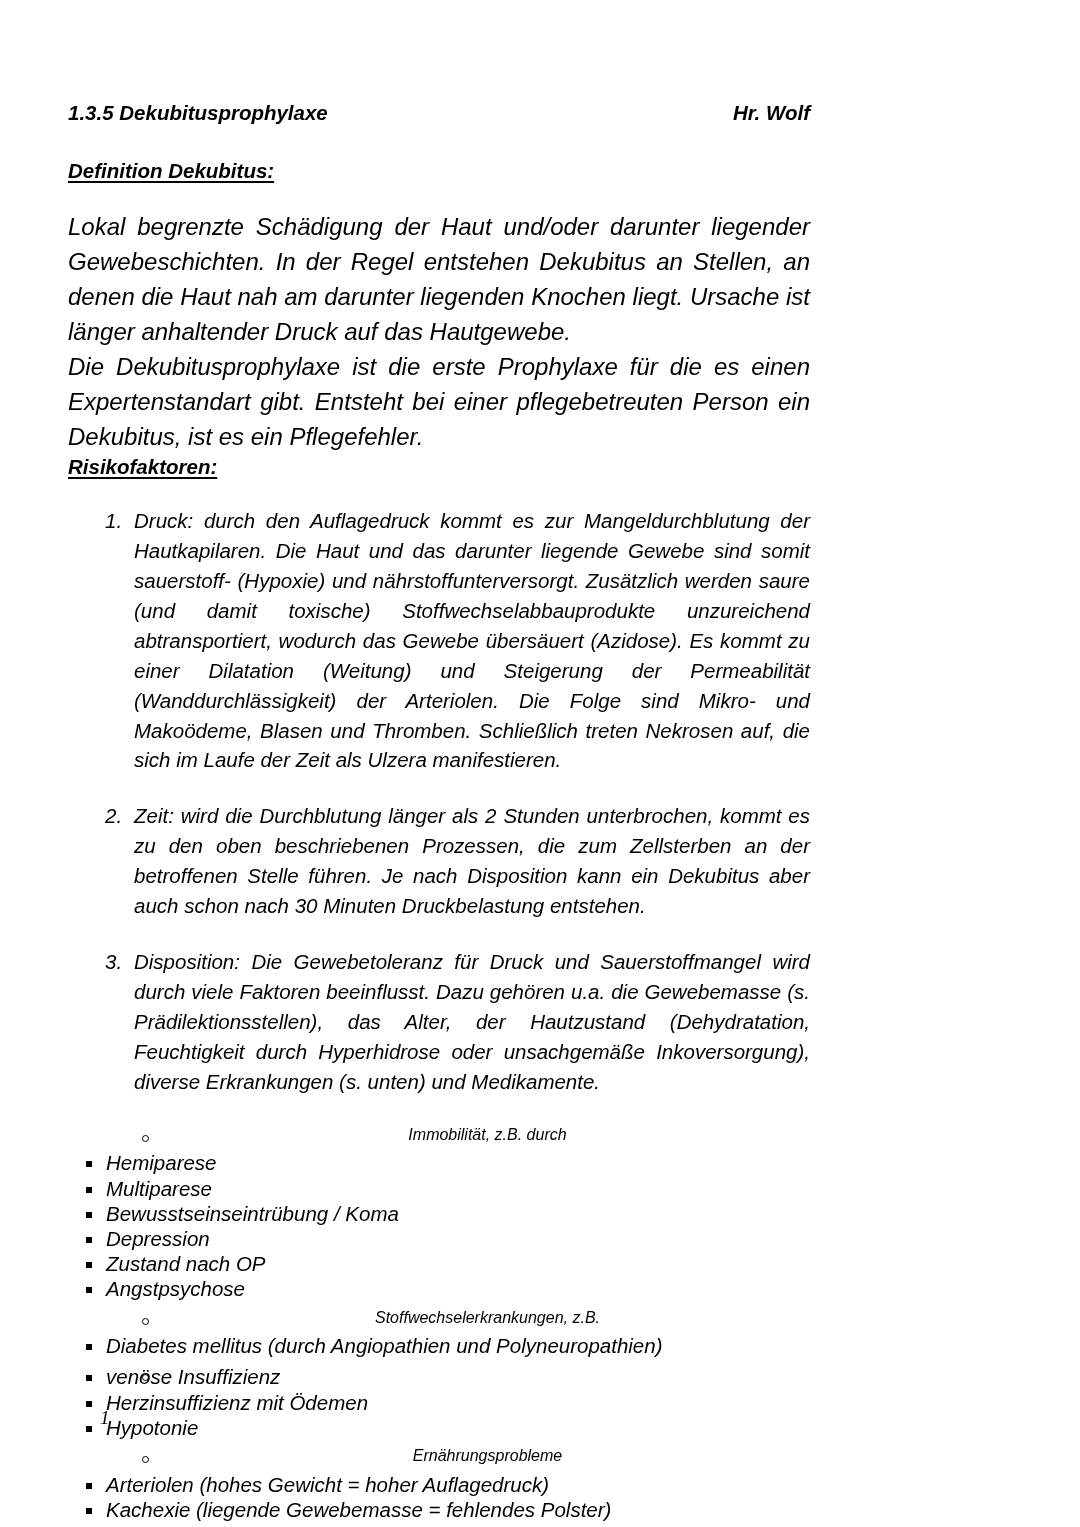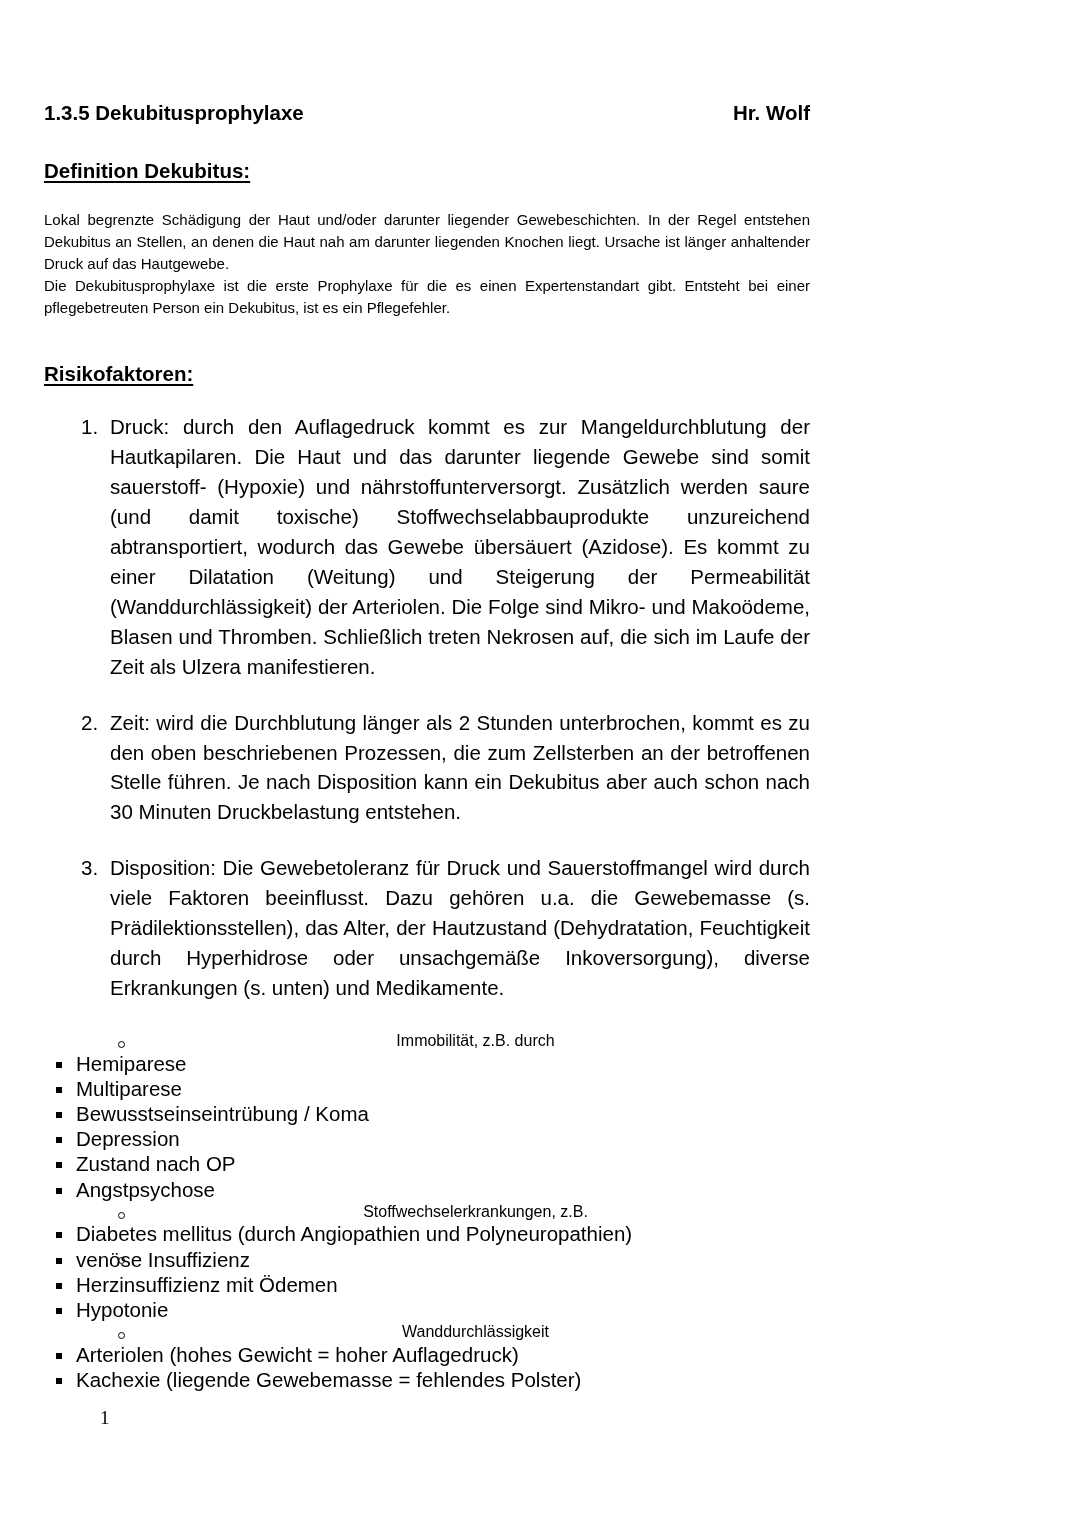--- a/index.html
+++ b/index.html
@@ -10,22 +10,23 @@
   body {
     font-family: "Liberation Sans", sans-serif;
     color: #000000;
   }
   .page {
     position: relative;
     width: 912px;
     height: 1527px;
     background: #ffffff;
     box-sizing: border-box;
-    padding: 100px 102px 0 44px;
+    padding: 100px 102px 0 68px;
     overflow: hidden;
+    font-style: italic;
   }
   .doc-header {
     display: flex;
     justify-content: space-between;
     align-items: baseline;
     font-weight: bold;
     font-size: 20.5px;
     line-height: 1.25;
     margin: 0 0 32px 0;
   }
@@ -34,24 +35,23 @@
   }
   h2.section-heading {
     font-size: 20.5px;
     font-weight: bold;
     text-decoration: underline;
     text-underline-offset: 3px;
     margin: 0 0 26px 0;
     line-height: 1.25;
   }
   h2.section-heading.tight-top {
-    margin-top: 42px;
   }
   p.body-par {
-    font-size: 15px;
+    font-size: 24px;
     line-height: 1.46;
     text-align: justify;
     text-justify: inter-word;
     margin: 0;
     hyphens: none;
   }
   ol.risk-list {
     list-style: none;
     margin: 26px 0 0 0;
     padding: 0;
@@ -93,21 +93,21 @@
     left: 74px;
     top: 10px;
     width: 7px;
     height: 7px;
     border: 1.4px solid #000;
     border-radius: 50%;
     box-sizing: border-box;
   }
   ul.lvl3 {
     list-style: none;
-    margin: 0;
+    margin: 6px;
     padding: 0;
   }
   ul.lvl3 > li.lvl3-item {
     position: relative;
     padding-left: 32px;
     font-size: 20.5px;
     line-height: 1.23;
     text-align: left;
     margin: 0;
   }
@@ -217,21 +217,21 @@
         <span>Herzinsuffizienz mit Ödemen</span>
       </li>
       <li class="lvl3-item">
         <span class="marker-square"></span>
         <span>Hypotonie</span>
       </li>
     </ul>
 
     <li class="lvl2-item">
       <span class="marker-circle"></span>
-      <span>Wanddurchlässigkeit</span>
+      <span>Ernährungsprobleme</span>
     </li>
     <ul class="lvl3">
       <li class="lvl3-item">
         <span class="marker-square"></span>
         <span>Arteriolen (hohes Gewicht = hoher Auflagedruck)</span>
       </li>
       <li class="lvl3-item">
         <span class="marker-square"></span>
         <span>Kachexie (liegende Gewebemasse = fehlendes Polster)</span>
       </li>

